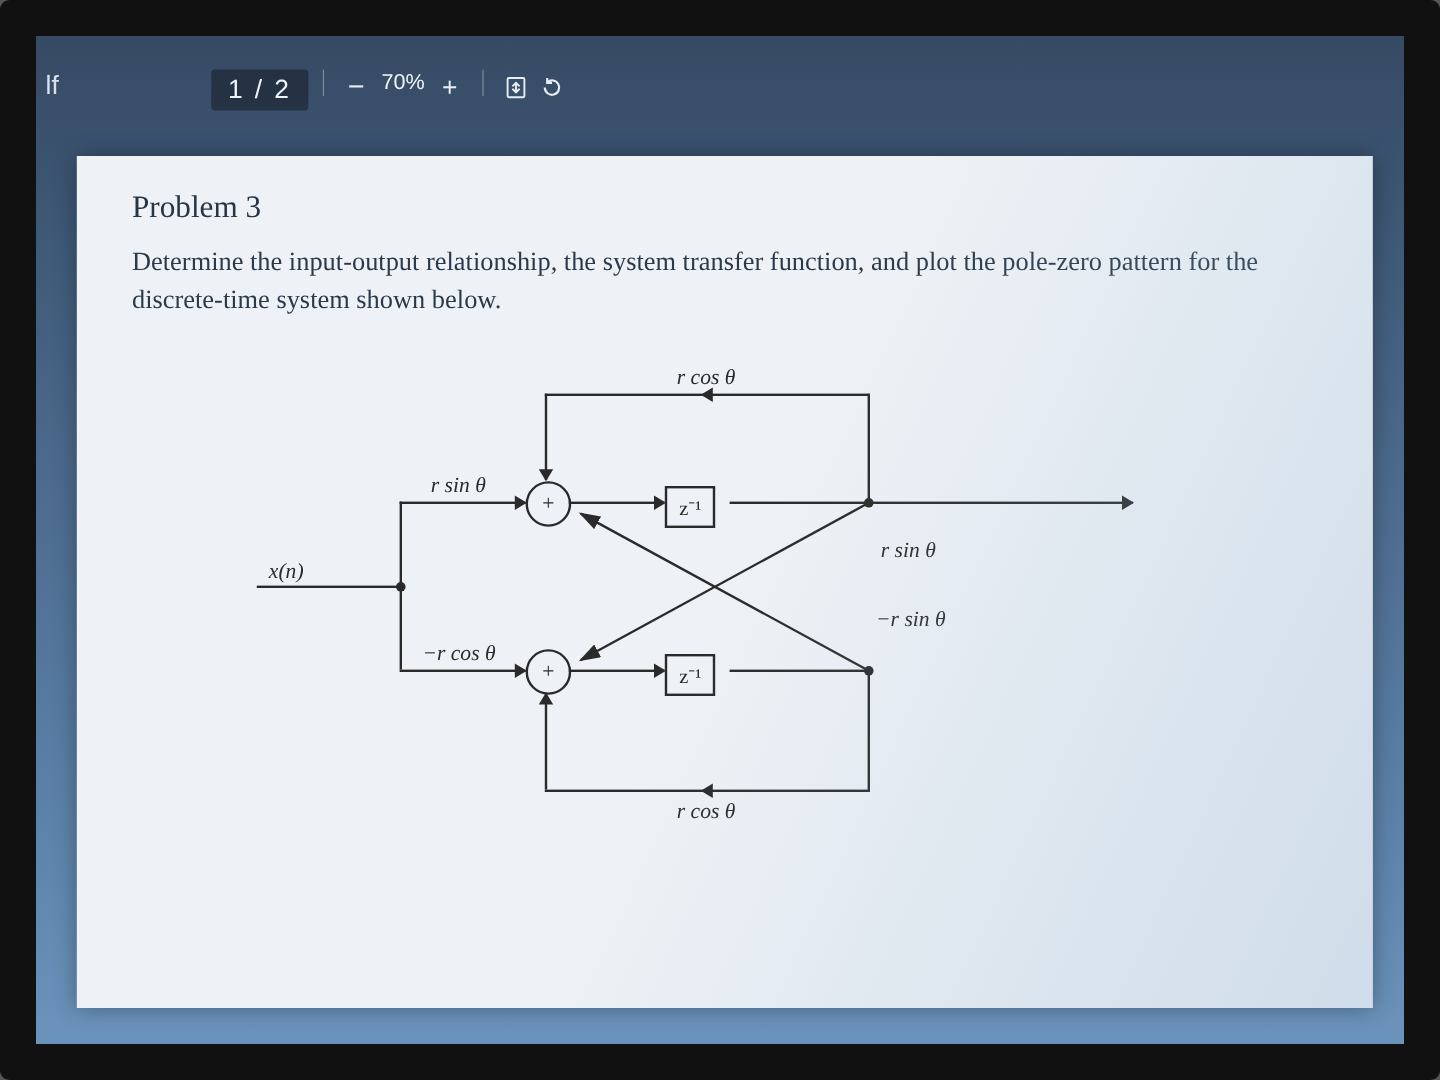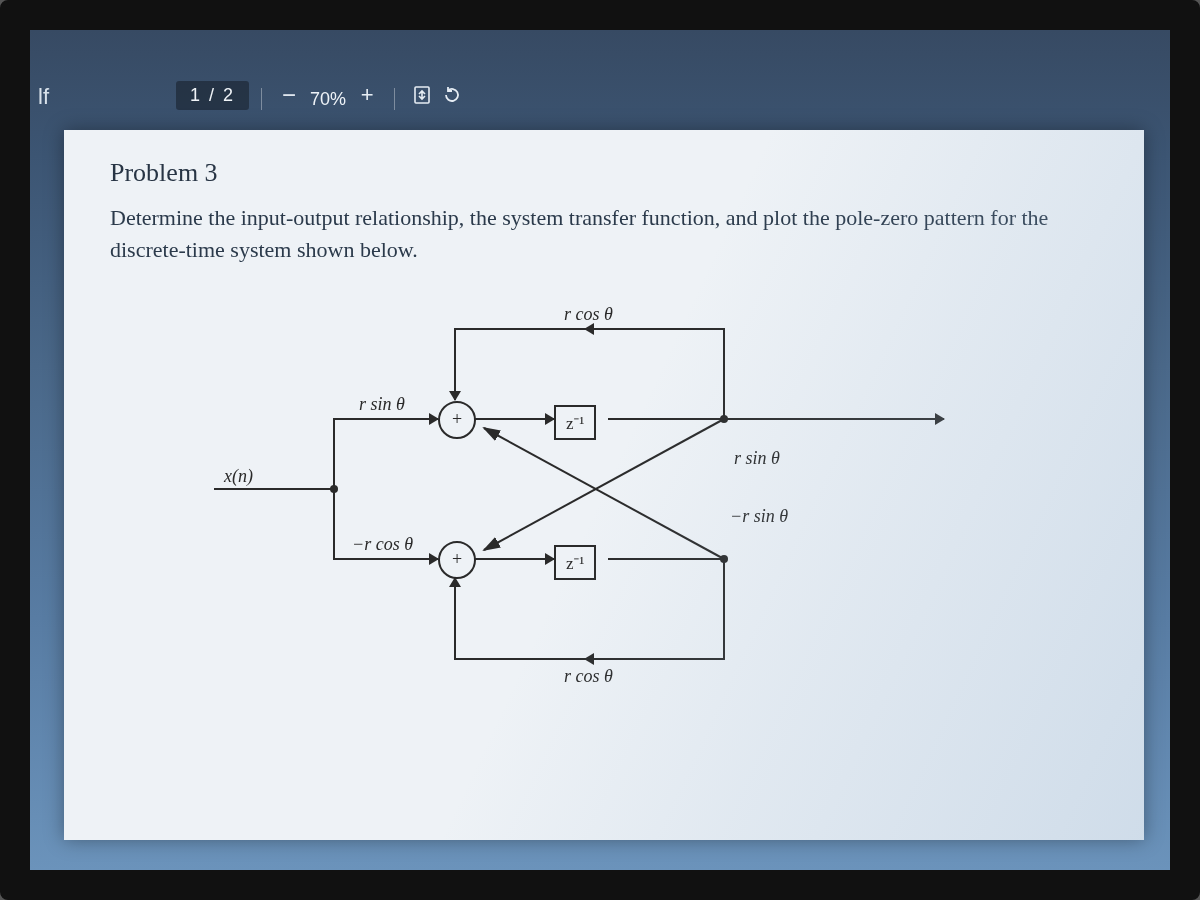--- a/index.html
+++ b/index.html
@@ -21,41 +21,41 @@
     border-radius: 8px;
   }
   
   .toolbar {
     position: absolute;
     top: 28px;
     left: 0;
     right: 0;
     height: 52px;
     display: flex;
-    align-items: flex-end;
+    align-items: flex-start;
     color: #e6edf4;
     font-size: 20px;
     padding-left: 8px;
   }
   .toolbar .title {
     width: 48px;
     font-size: 22px;
     color: #d9e2eb;
   }
   .toolbar .group {
     display: flex;
     align-items: center;
     gap: 6px;
   }
   .page-box {
     background: rgba(0,0,0,0.35);
     border-radius: 3px;
     padding: 4px 14px;
     letter-spacing: 2px;
-    font-size: 18px;
+    font-size: 22px;
     color: #f0f4f8;
   }
   .sep {
     width: 1px;
     height: 22px;
     background: rgba(255,255,255,0.35);
     margin: 0 12px;
   }
   .tbtn {
     width: 30px;

